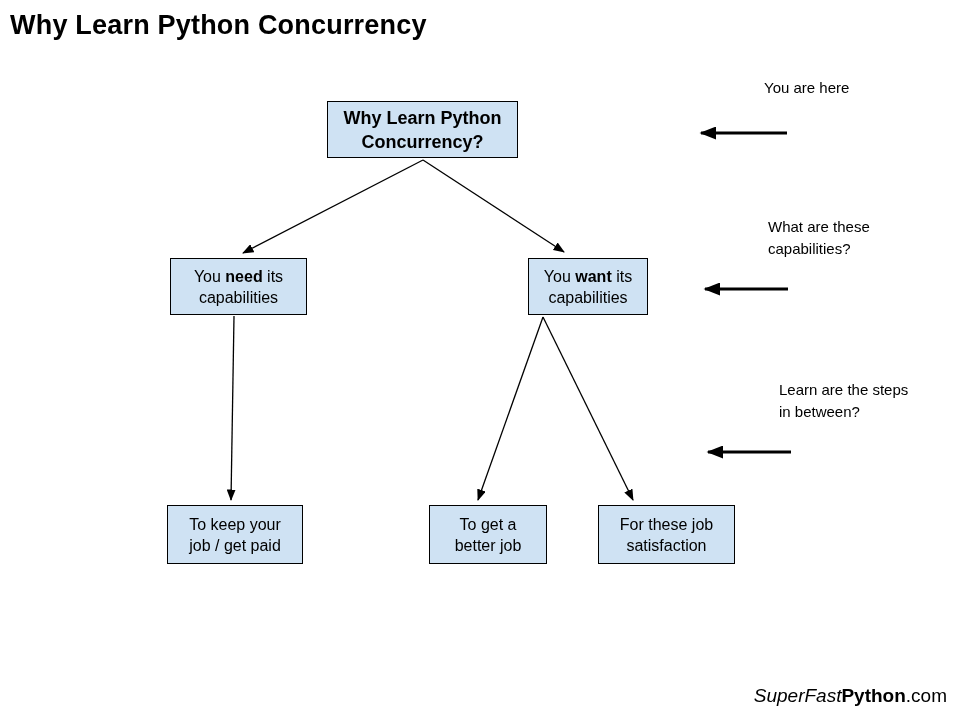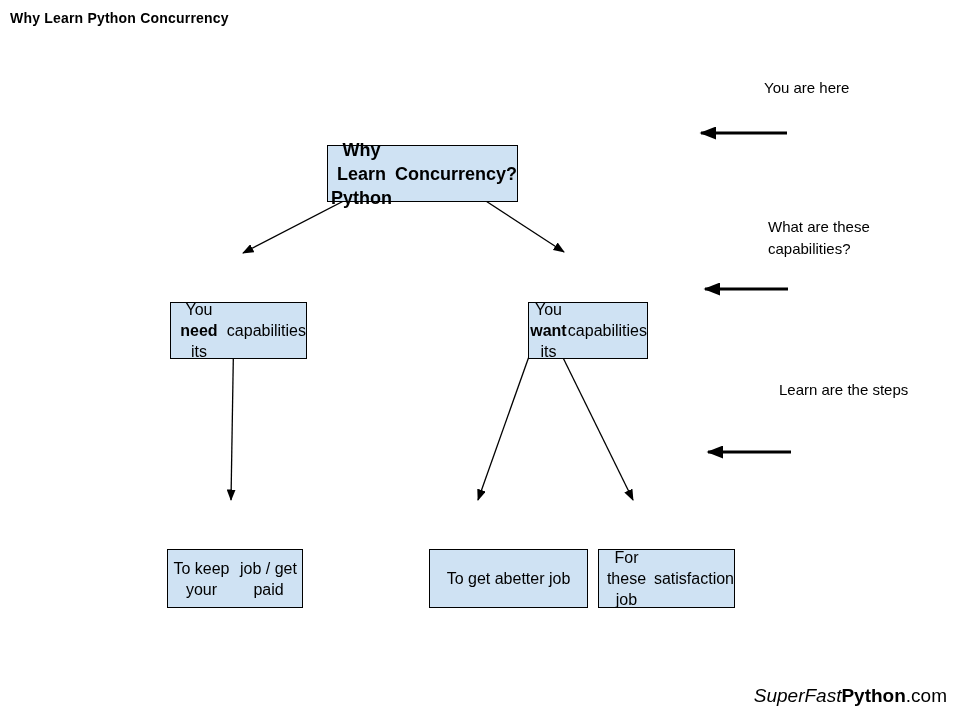--- a/index.html
+++ b/index.html
@@ -9,43 +9,43 @@
     width: 960px;
     height: 720px;
     background: var(--background, #ffffff);
     font-family: "Liberation Sans", sans-serif;
     color: var(--text, #000000);
     overflow: hidden;
   }
   .page-title {
     position: absolute;
     left: 10px; top: 10px;
-    font-size: 14px;
+    font-size: 27px;
     font-weight: bold;
     letter-spacing: 0.2px;
   }
   svg.lines {
     position: absolute;
     left: 0; top: 0;
     width: 960px; height: 720px;
   }
   svg.lines .connector { stroke: var(--line, #000000); stroke-width: 1.3px; fill: none; }
   svg.lines .big-arrow { stroke: var(--line, #000000); stroke-width: 3px; fill: none; }
   svg.lines .arrowhead-fill { fill: var(--line, #000000); }
   .node {
     position: absolute;
     background: var(--node-fill, #cfe2f3);
     border: 1px solid var(--node-border, #000000);
     display: flex;
+    flex-direction: column;
     align-items: center;
     justify-content: center;
     text-align: center;
     font-size: 16px;
     line-height: 21px;
-    margin-top: 44px;
   }
   .node-root { font-weight: bold; font-size: 18px; line-height: 24px; }
   .annotation {
     position: absolute;
     font-size: 15px;
     line-height: 22px;
     white-space: nowrap;
   }
   .footer {
     position: absolute;
@@ -97,40 +97,41 @@
   <div class="node" style="left:528px; top:258px; width:120px; height:57px;">
     <div><span>You </span><b>want</b><span> its</span></div>
     <div>capabilities</div>
   </div>
 
   <div class="node" style="left:167px; top:505px; width:136px; height:59px;">
     <div>To keep your</div>
     <div>job / get paid</div>
   </div>
 
-  <div class="node" style="left:429px; top:505px; width:159px; height:59px;">
+  <div class="node" style="left:429px; top:505px; width:118px; height:59px;">
     <div>To get a</div>
     <div>better job</div>
   </div>
 
   <div class="node" style="left:598px; top:505px; width:137px; height:59px;">
     <div>For these job</div>
     <div>satisfaction</div>
   </div>
 
   <div class="annotation" style="left:764px; top:77px;">
     <div>You are here</div>
   </div>
 
   <div class="annotation" style="left:768px; top:216px;">
     <div>What are these</div>
     <div>capabilities?</div>
   </div>
 
   <div class="annotation" style="left:779px; top:379px;">
     <div>Learn are the steps</div>
+    <div>in between?</div>
   </div>
 
   <div class="footer">
     <span class="it">SuperFast</span><span class="bd">Python</span><span>.com</span>
   </div>
 
 </div>
 
 </body></html>

